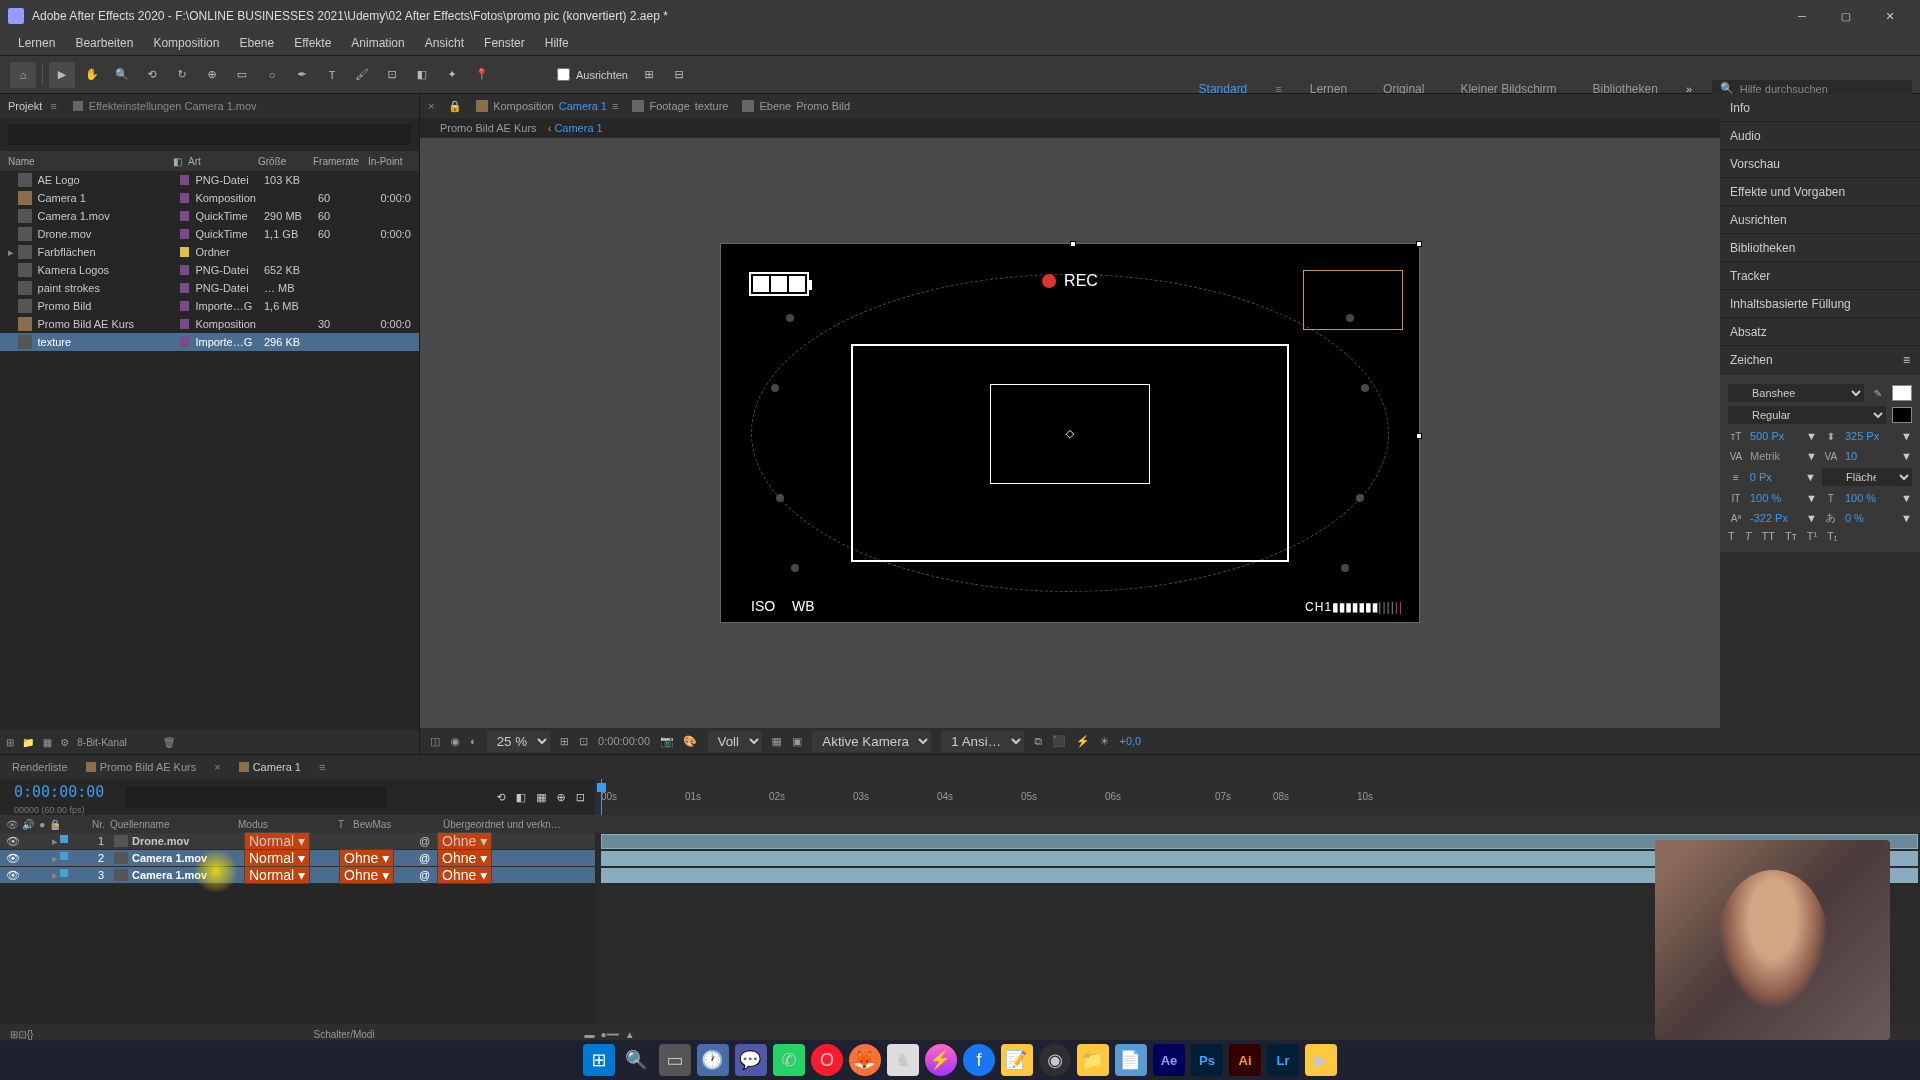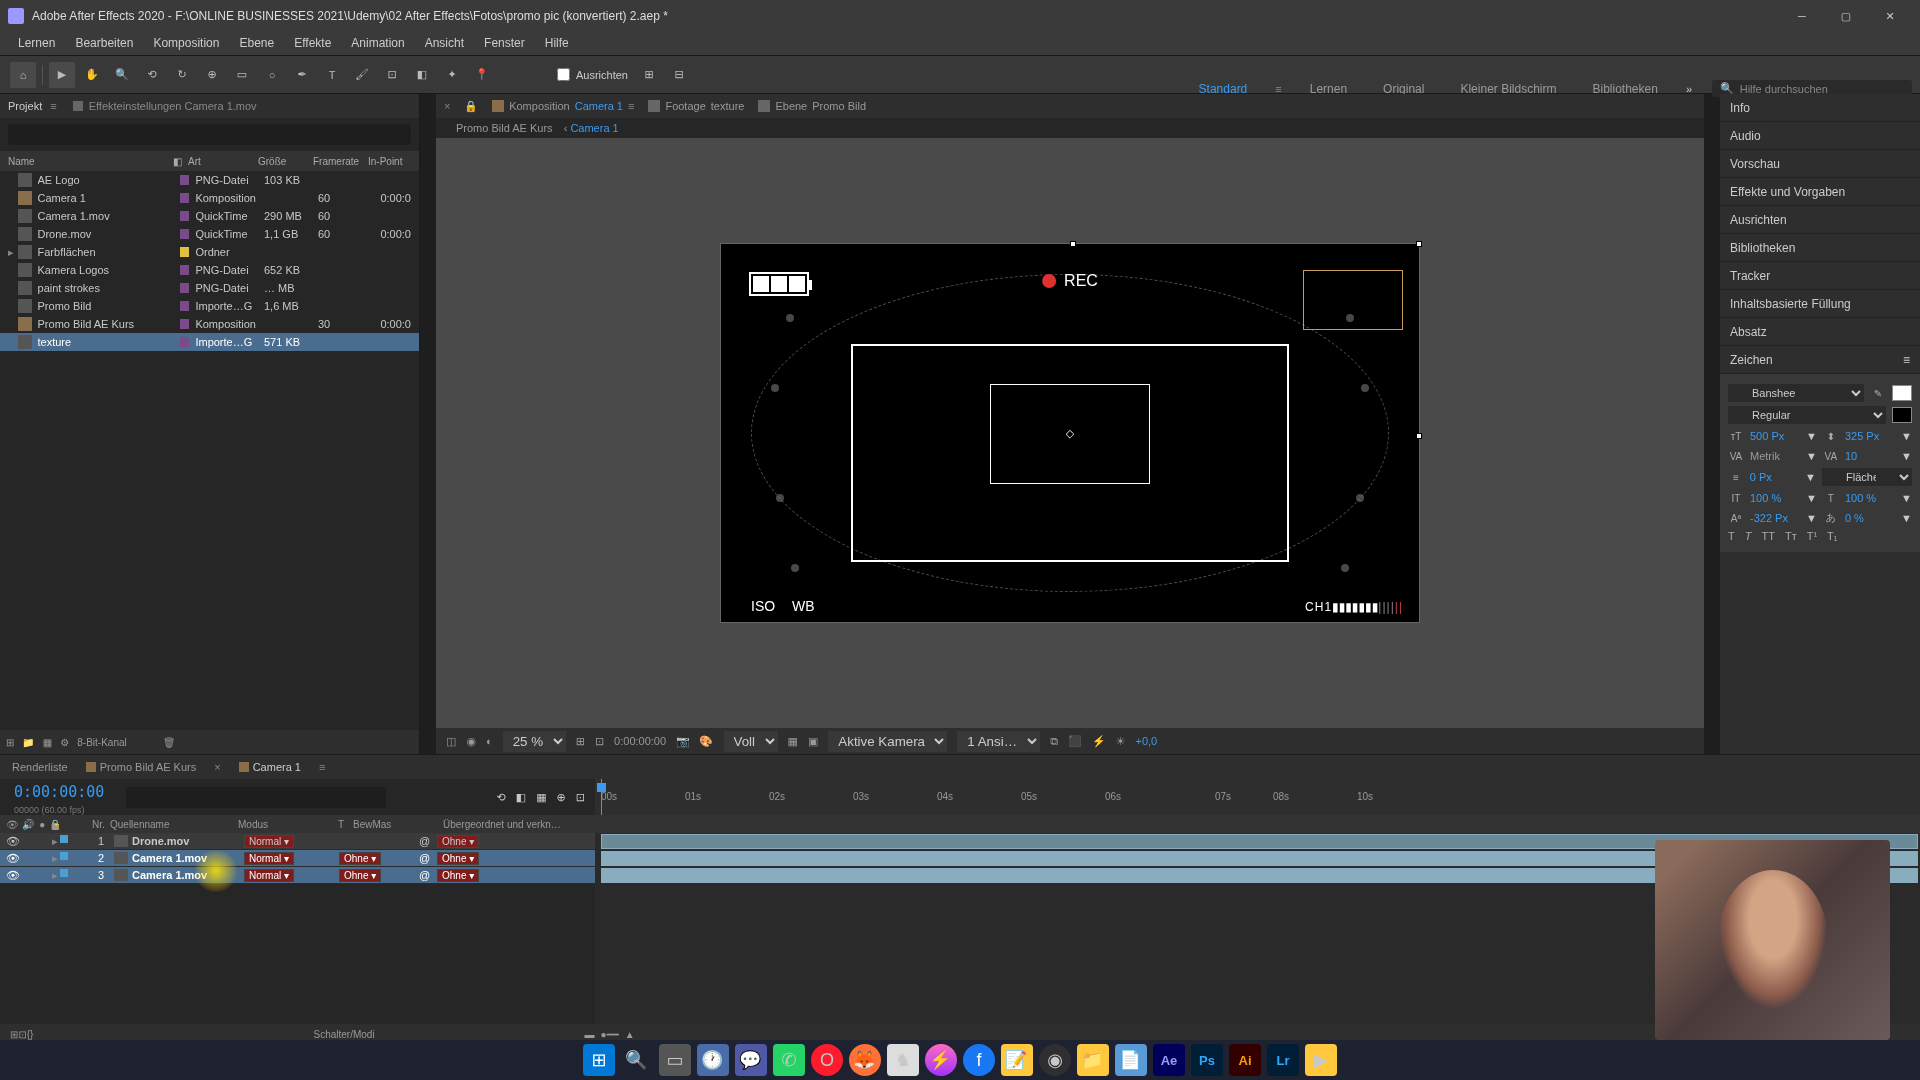--- a/index.html
+++ b/index.html
@@ -19,21 +19,21 @@
 .toolbar { height: 38px; background: #383838; display: flex; align-items: center; padding: 0 8px; border-bottom: 1px solid #1a1a1a; }
 .tool-btn { width: 26px; height: 26px; display: flex; align-items: center; justify-content: center; color: #bbb; margin: 0 2px; border-radius: 2px; }
 .tool-btn.active { background: #4a4a4a; }
 .tool-sep { width: 1px; height: 20px; background: #555; margin: 0 4px; }
 .toolbar-right { margin-left: auto; display: flex; align-items: center; gap: 20px; margin-top: 28px; }
 .workspace-tab { color: #999; padding: 4px 8px; font-size: 12px; }
 .workspace-tab.active { color: #3a9bf0; }
 .search-help { display: flex; align-items: center; background: #2a2a2a; padding: 2px 8px; border-radius: 3px; color: #888; width: 200px; }
 
 
-.main-area { display: flex; height: calc(100% - 90px - 290px - 40px); gap: 16px; }
+.main-area { display: flex; height: calc(100% - 90px - 290px - 40px); }
 
 
 .project-panel { width: 420px; background: #262626; border-right: 1px solid #1a1a1a; display: flex; flex-direction: column; }
 .project-tabs { height: 24px; display: flex; align-items: center; background: #2e2e2e; padding: 0 8px; }
 .proj-tab-label { color: #ccc; font-size: 11px; margin-right: 8px; }
 .proj-tab-meta { color: #888; font-size: 11px; }
 .project-preview { display: flex; padding: 8px; }
 .preview-thumb { width: 105px; height: 65px; background: linear-gradient(135deg,#6a6a6a,#3a3a3a,#7a7a7a); margin-right: 10px; }
 .preview-info { flex: 1; }
 .preview-name { color: #ddd; font-weight: bold; }
@@ -117,21 +117,21 @@
 .layer-row { height:17px; display:flex; align-items:center; font-size:11px; background:#3a3a3a; border-bottom:1px solid #2a2a2a; }
 .layer-row.sel { background:#4a6d8f; color:#fff; }
 .layer-vis { width:52px; display:flex; gap:4px; padding-left:6px; }
 .layer-toggles { width:40px; display:flex; gap:2px; }
 .layer-num { width:18px; text-align:center; }
 .layer-thumb { width:14px; height:12px; background:#555; margin:0 4px; }
 .layer-name { width:112px; font-weight:bold; }
 .layer-mode { width:95px; }
 .layer-trk { width:80px; }
 .layer-parent { width:80px; }
-.layer-dd { background:#7f1d1d; border:1px solid #444; padding:0 4px; font-size:10px; width:70px; }
+.layer-dd { background:#c2410c; border:1px solid #444; padding:0 4px; font-size:14px; width:70px; }
 .track-area { flex:1; position:relative; background:#2a2a2a; }
 .track-bar { position:absolute; height:15px; background:#6a8a9a; border:1px solid #8aacbf; }
 .tl-footer { height:20px; background:#2e2e2e; display:flex; align-items:center; padding:0 10px; font-size:10px; color:#999; }
 
 
 .highlight { position:absolute; width:42px; height:42px; border-radius:50%; background:radial-gradient(rgba(255,230,0,0.85), rgba(255,200,0,0.2) 60%, transparent 75%); pointer-events:none; z-index:100; }
 
 
 .webcam { position:absolute; right:30px; bottom:40px; width:235px; height:200px; background:linear-gradient(135deg,#8a6a5a 10%,#4a3a3a 50%,#6a5a5a); border-radius:4px; z-index:50; display:flex; align-items:center; justify-content:center; }
 .webcam .face { width:110px; height:140px; background:radial-gradient(ellipse at 50% 35%, #d4a585 30%, #8a5a4a 60%, transparent 70%); border-radius:50% 50% 40% 40%; }
@@ -311,21 +311,21 @@
     <span class="size"></span>
     <span class="fr">30</span>
     <span class="in">0:00:0</span>
         </div>
         <div class="proj-row selected">
     <span class="folder-triangle" style="width:10px;color:#888"></span>
     <span class="icon "></span>
     <span class="name">texture</span>
     <span class="swatch" style="background:#7a4a8a"></span>
     <span class="art">Importe…G</span>
-    <span class="size">571 KB</span>
+    <span class="size">296 KB</span>
     <span class="fr"></span>
     <span class="in"></span>
         </div>
       </div>
     <div class="proj-bottom">
       <span>⊞</span>
       <span>📁</span>
       <span>▦</span>
       <span>⚙</span>
       <span>8-Bit-Kanal</span>

